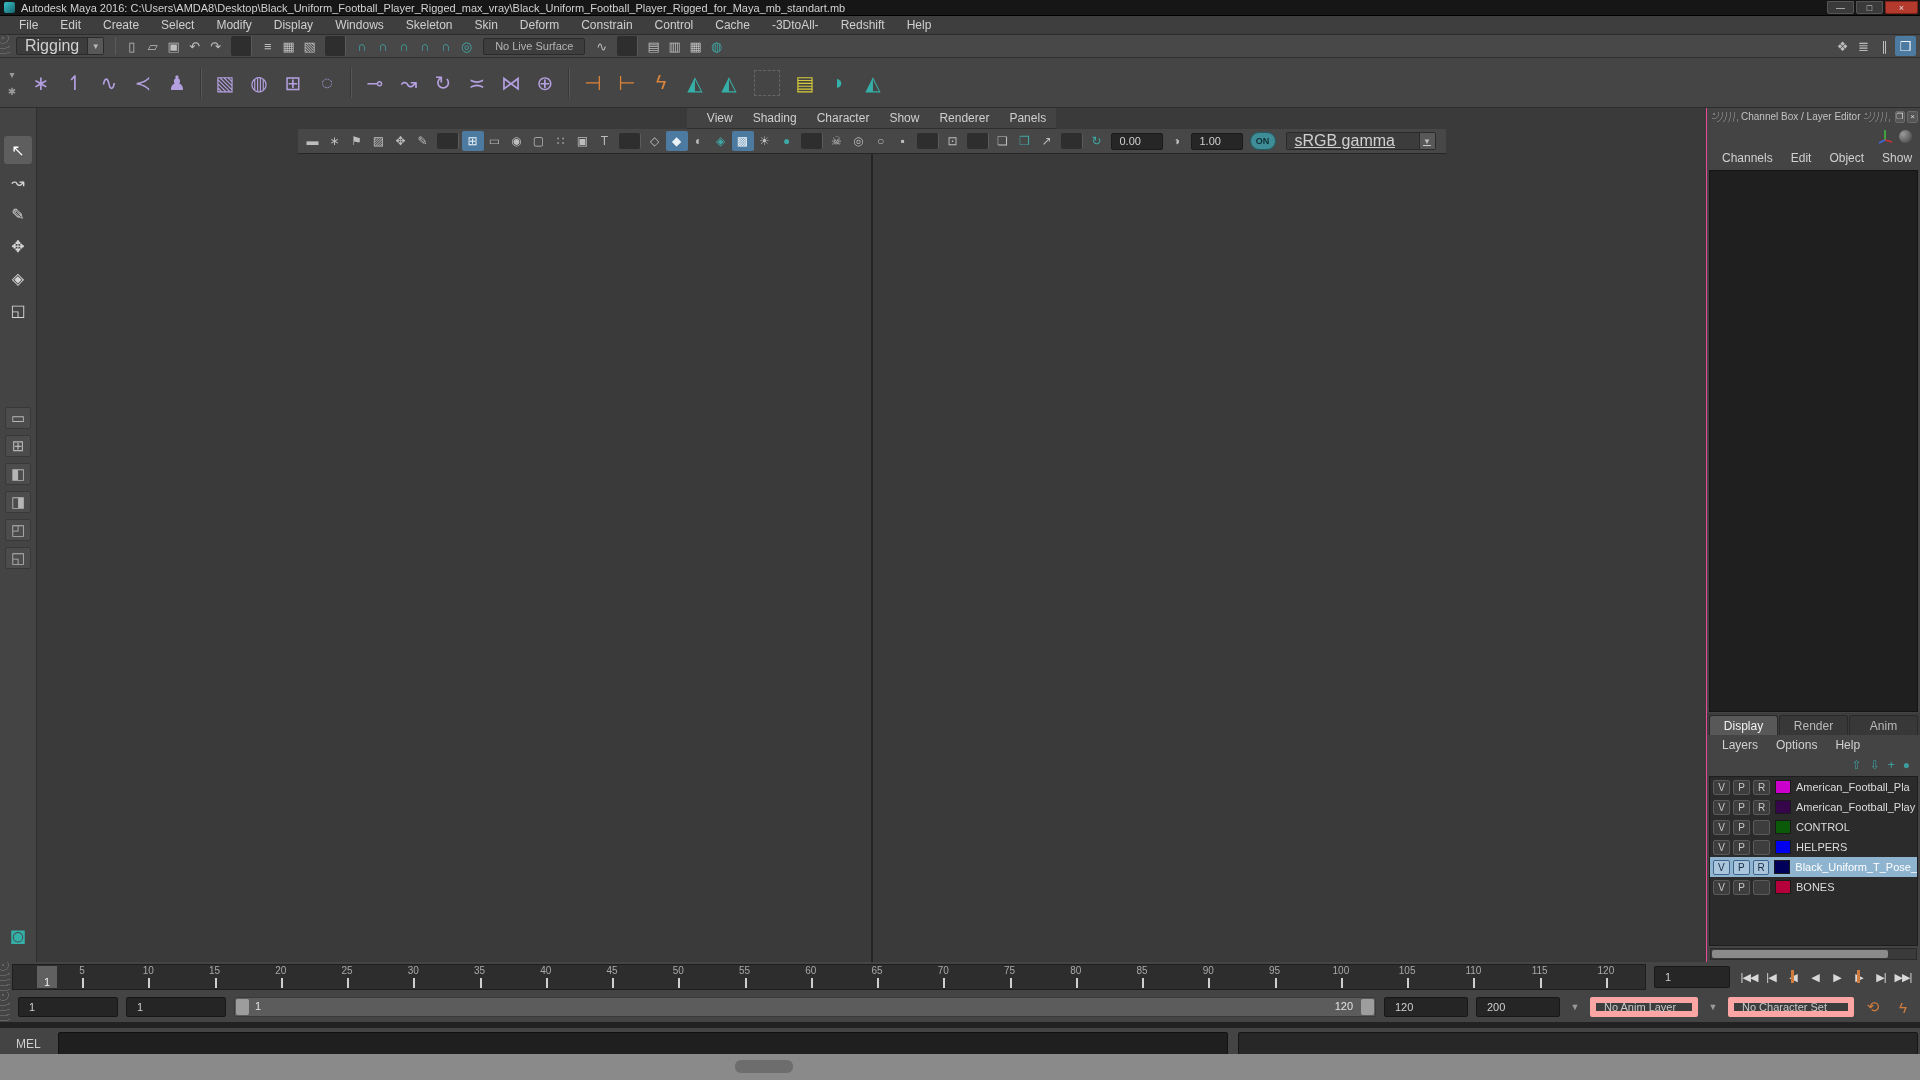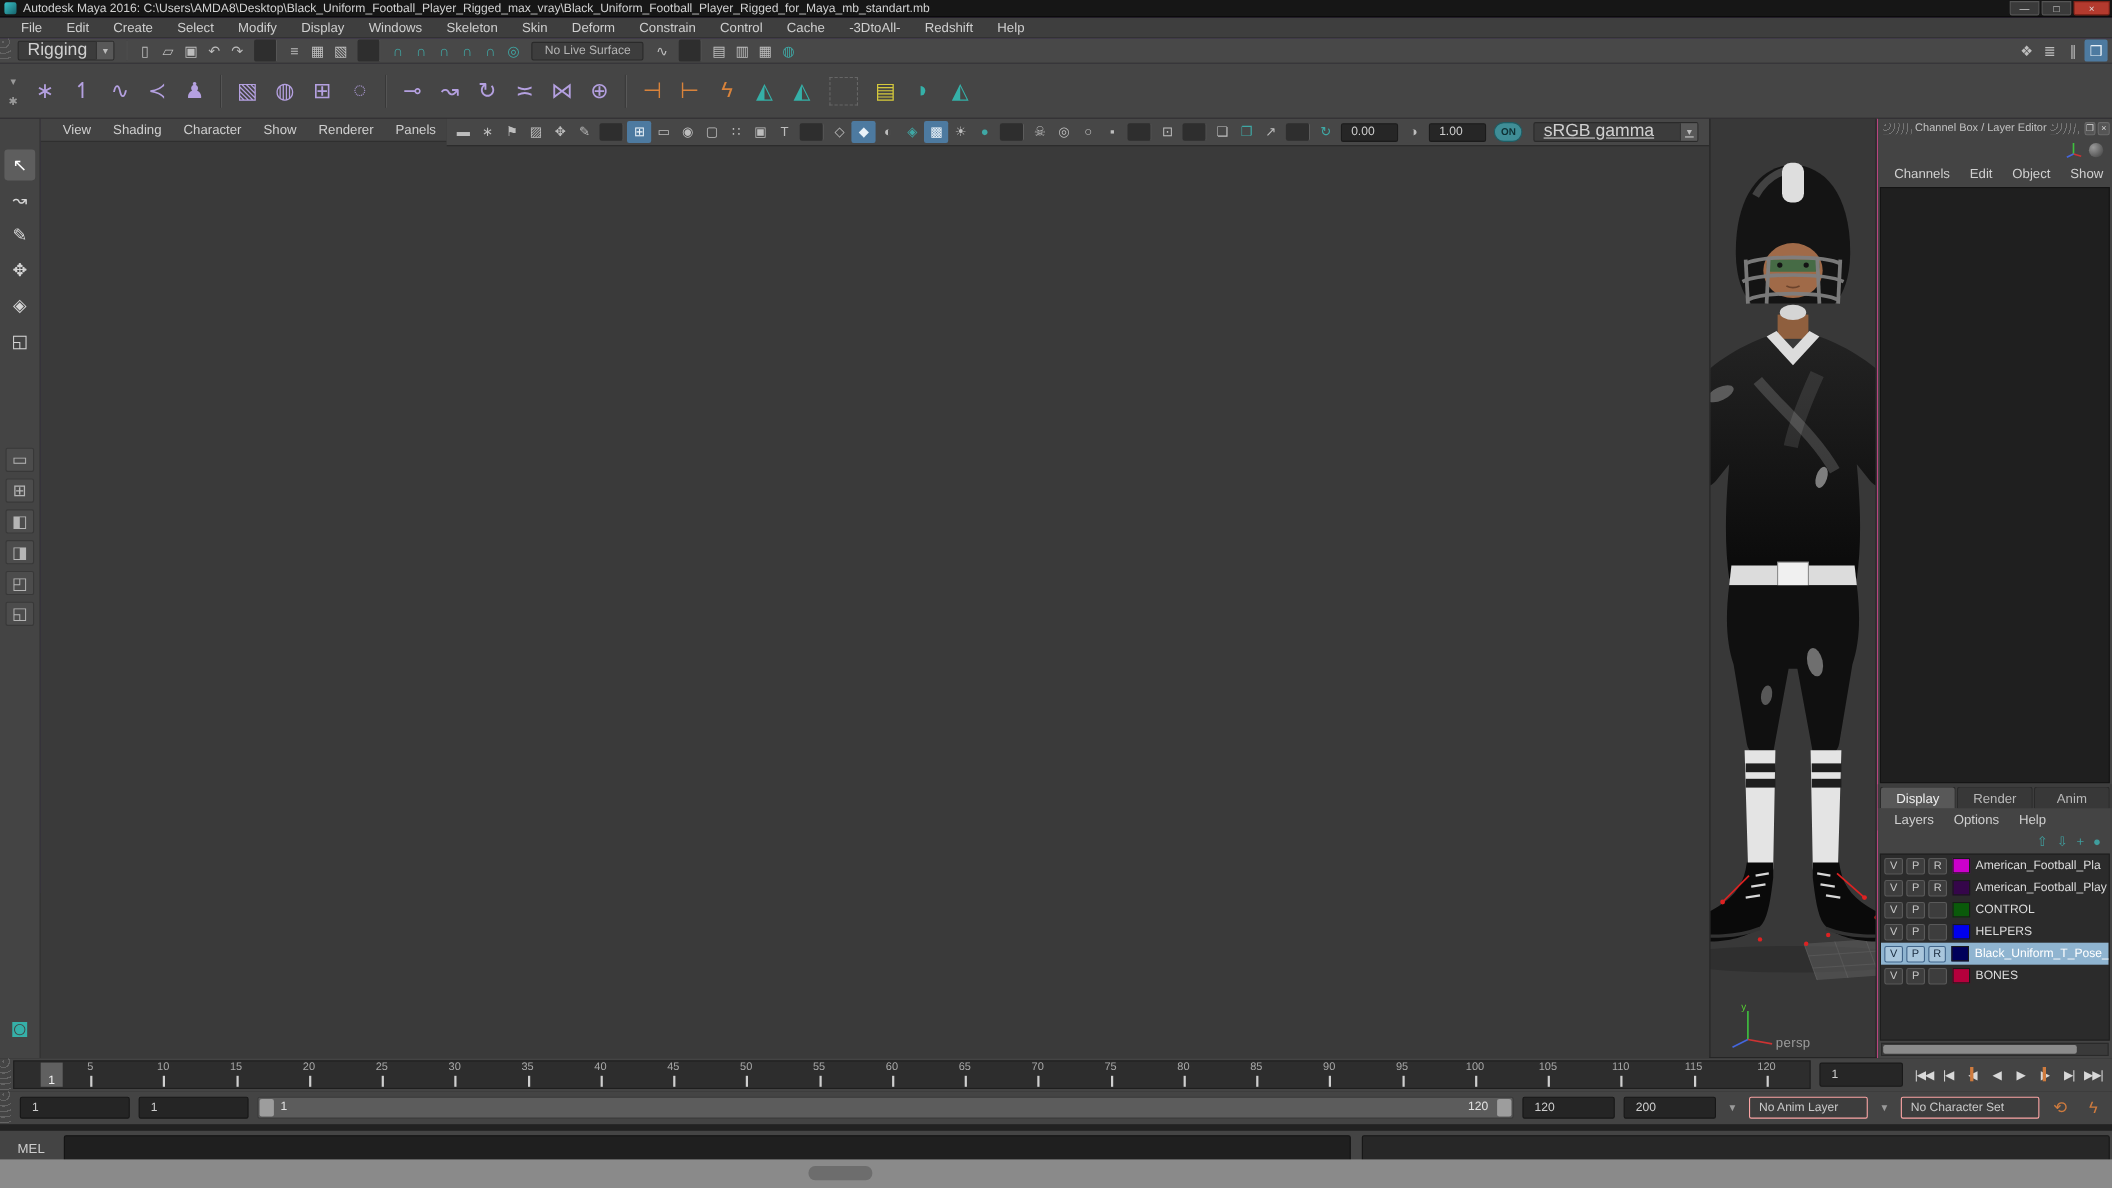--- a/index.html
+++ b/index.html
@@ -1,18 +1,18 @@
 <!DOCTYPE html>
 <html><head>
 <meta charset="utf-8">
 <style>
   * { margin:0; padding:0; box-sizing:border-box; }
   html,body { width:1920px; height:1080px; overflow:hidden; background:#222;
     font-family:"Liberation Sans", sans-serif; }
-  #app { position:relative; width:1920px; height:812px; background:#4c1d95; color:#cbcbcb; font-size:12px; }
+  #app { position:relative; width:1920px; height:812px; background:#fde047; color:#cbcbcb; font-size:12px; }
   .contents { display:contents; }
 
   
   #titlebar { position:absolute; left:0; top:0; width:1920px; height:16px; background:#161616;
     display:flex; align-items:center; border-bottom:1px solid #000; }
   .maya-badge { width:11px; height:11px; margin:0 6px 0 4px; border-radius:2px;
     background:linear-gradient(135deg,#39c2c8,#16626b); }
   #titlebar .ttl { font-size:11px; color:#d2d2d2; white-space:nowrap; }
   .winbtns { margin-left:auto; display:flex; gap:2px; padding-right:2px; }
   .winbtn { width:27px; height:13px; font-size:9px; line-height:12px; text-align:center; color:#ddd;
@@ -59,21 +59,21 @@
     padding-top:26px; border-right:1px solid #2e2e2e; }
   .tool { width:28px; height:28px; display:flex; align-items:center; justify-content:center;
     color:#d5d5d5; font-size:16px; border-radius:3px; margin:2px 0; }
   .tool.active { background:#5e5e5e; color:#fff; }
   .layouts { margin-top:78px; display:flex; flex-direction:column; align-items:center; }
   .layout-btn { width:26px; height:22px; display:flex; align-items:center; justify-content:center;
     color:#b5b5b5; font-size:15px; margin:3px 0; background:#4c4c4c; border:1px solid #383838; border-radius:2px; }
   .toolbox-bottom { margin-top:auto; margin-bottom:12px; font-size:24px; color:#35b0a8; }
 
   
-  #viewport { flex:1; display:flex; flex-direction:row; background:#3a3a3a; min-width:0; }
+  #viewport { flex:1; display:flex; flex-direction:column; background:#3a3a3a; min-width:0;align-items:center; }
   .vp-menus { height:21px; background:#434343; display:flex; align-items:center; padding-left:10px;
     border-bottom:1px solid #2e2e2e; }
   .vp-menu-item { padding:0 10px; font-size:12px; color:#cfcfcf; }
   .vp-toolbar { height:25px; background:#474747; display:flex; align-items:center; padding:0 4px;
     border-bottom:1px solid #262626; }
   .vp-toolbar .icon { width:22px; font-size:12px; }
   .vp-sep { width:1px; height:16px; background:#2e2e2e; border-right:1px solid #5c5c5c; margin:0 3px; }
   .num-field { width:52px; height:17px; background:#262626; border:1px solid #1b1b1b; border-radius:2px;
     color:#cfcfcf; font-size:11px; display:flex; align-items:center; padding-left:8px; margin:0 3px; }
   .on-btn { width:26px; height:18px; background:#3f8d96; border:1px solid #1f5c63; border-radius:9px;
@@ -138,21 +138,21 @@
     display:flex; align-items:center; gap:8px; padding-right:6px; }
   .r-field { width:100px; height:20px; background:#252525; border:1px solid #171717; border-radius:2px;
     color:#cfcfcf; font-size:11px; display:flex; align-items:center; padding-left:10px; }
   .r-field.small { width:84px; }
   #rangeslider { flex:1; position:relative; height:20px; background:#5c5c5c; border:1px solid #3a3a3a; border-radius:2px; }
   .rs-handle { position:absolute; top:1px; bottom:1px; width:13px; background:#9d9d9d; border-radius:2px; }
   .rs-handle.left { left:1px; } .rs-handle.right { right:1px; }
   .rs-label { position:absolute; top:2px; font-size:11px; color:#e2e2e2; }
   .rs-label.start { left:20px; } .rs-label.end { right:22px; }
   .dd-arrow { color:#9a9a9a; font-size:9px; width:14px; text-align:center; }
-  .wide-field { width:108px; height:20px; background:#3d3d3d; border:1px solid #fca5a5; border-radius:2px;
+  .wide-field { width:108px; height:20px; background:#3d3d3d; border:6px solid #fca5a5; border-radius:2px;
     color:#c9c9c9; font-size:11px; display:flex; align-items:center; padding-left:8px; }
   .orange-icon { color:#cf7b3e; font-size:15px; width:22px; text-align:center; }
 
   
   #cmdline { position:absolute; left:0; top:1028px; width:1920px; height:32px; background:#444;
     display:flex; align-items:center; gap:10px; }
   .mel-label { font-size:12px; color:#cfcfcf; margin-left:16px; width:32px; }
   .mel-input { flex:1.72; height:24px; background:#1f1f1f; border:1px solid #121212; border-radius:2px; color:#ccc;
     font-family:"Liberation Mono", monospace; font-size:11px; padding:0 6px; }
   .mel-result { flex:1; height:24px; background:#272727; border:1px solid #161616; border-radius:2px;

